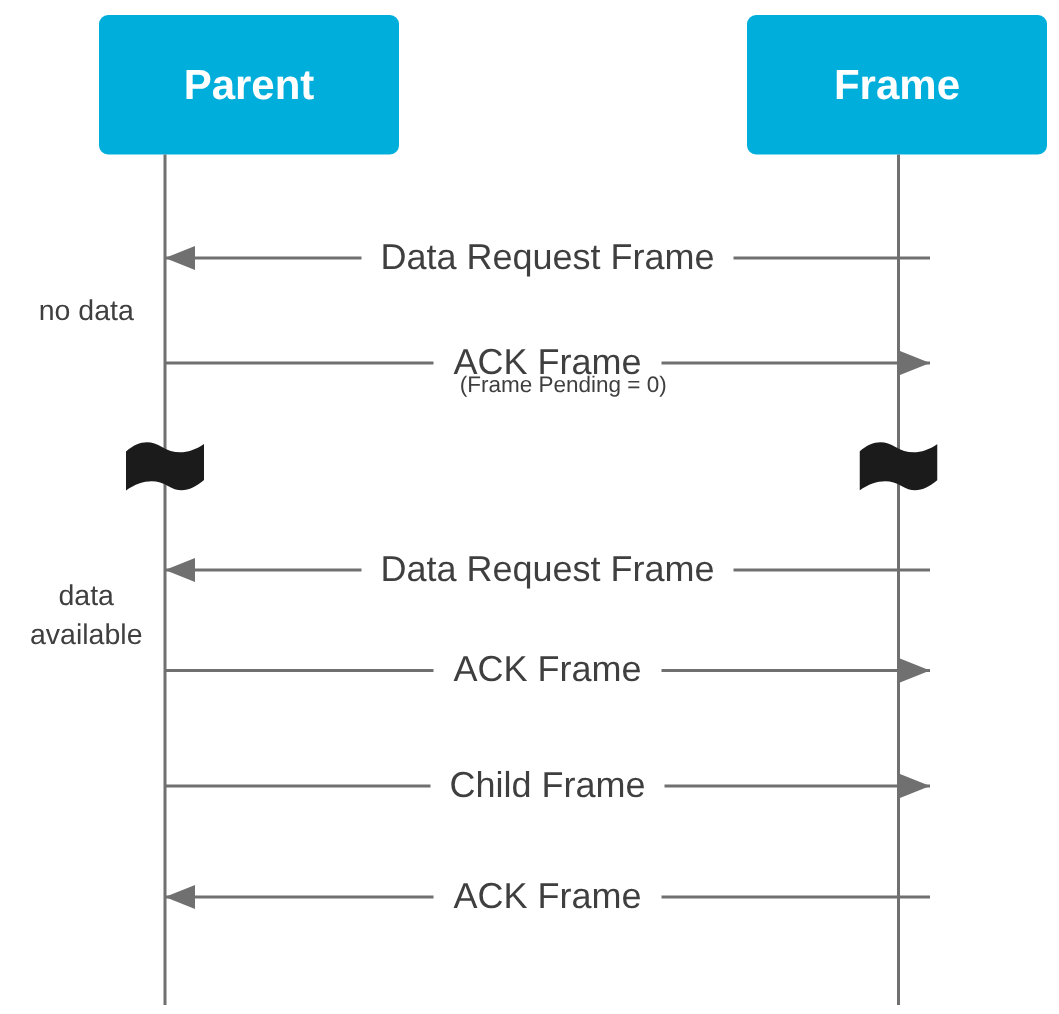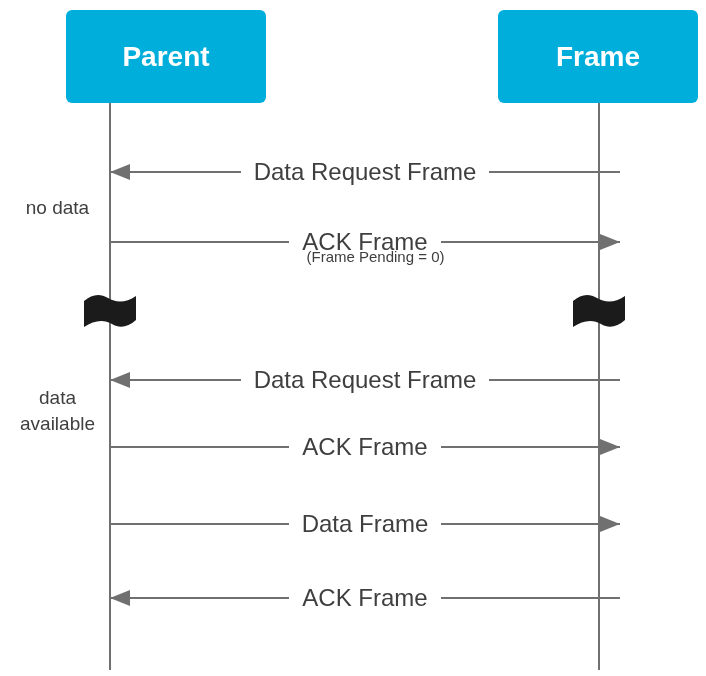--- a/index.html
+++ b/index.html
@@ -136,21 +136,21 @@
 
   <div class="msg" style="top:429px;">
     <span class="wire"></span>
     <span class="label">ACK Frame</span>
     <span class="wire"></span>
     <span class="arrowhead east"></span>
   </div>
 
   <div class="msg" style="top:506px;">
     <span class="wire"></span>
-    <span class="label">Data Frame</span>
+    <span class="label">Child Frame</span>
     <span class="wire"></span>
     <span class="arrowhead east"></span>
   </div>
 
   <div class="msg" style="top:580px;">
     <span class="arrowhead west"></span>
     <span class="wire"></span>
     <span class="label">ACK Frame</span>
     <span class="wire"></span>
   </div>

